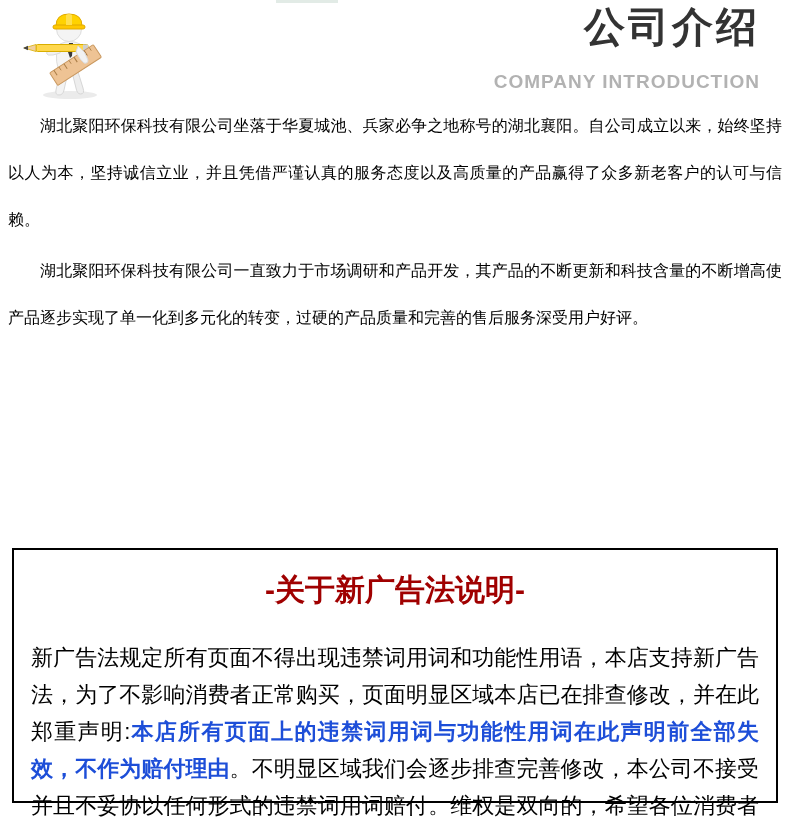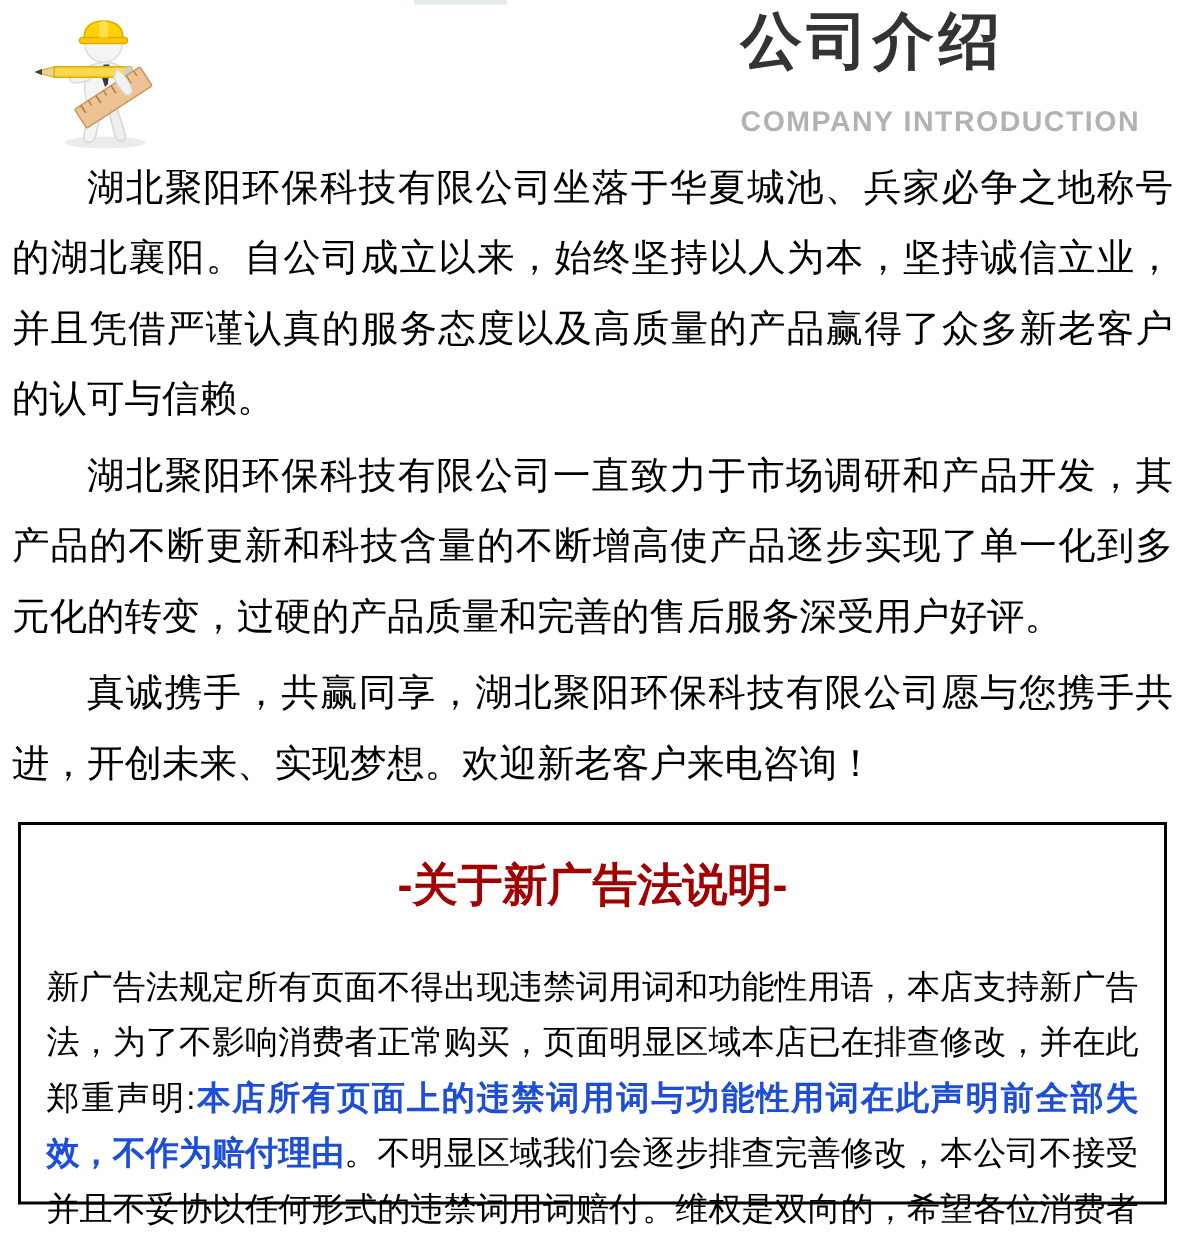--- a/index.html
+++ b/index.html
@@ -32,20 +32,21 @@
     position: absolute;
     left: 20px;
     top: 8px;
     width: 100px;
     height: 92px;
   }
   .title-block {
     position: absolute;
     right: 30px;
     top: 4px;
+    text-align: right;
   }
   .page-title {
     font-size: 41px;
     font-weight: bold;
     color: #333333;
     letter-spacing: 3px;
     line-height: 1.15;
   }
   .page-subtitle {
     margin-top: 20px;
@@ -54,21 +55,21 @@
     color: #b2b2b2;
     letter-spacing: 1px;
   }
 
   
   .intro {
     padding: 2px 8px 0 8px;
   }
   .intro p {
     margin: 0 0 4px 0;
-    font-size: 25px;
+    font-size: 16px;
     line-height: 47px;
     text-indent: 2em;
     text-align: justify;
     color: #000000;
   }
 
   
   .notice-box {
     position: absolute;
     left: 12px;
@@ -150,19 +151,18 @@
 
   <div class="title-block">
     <div class="page-title">公司介绍</div>
     <div class="page-subtitle">COMPANY INTRODUCTION</div>
   </div>
 </div>
 
 <div class="intro">
   <p>湖北聚阳环保科技有限公司坐落于华夏城池、兵家必争之地称号的湖北襄阳。自公司成立以来，始终坚持以人为本，坚持诚信立业，并且凭借严谨认真的服务态度以及高质量的产品赢得了众多新老客户的认可与信赖。</p>
   <p>湖北聚阳环保科技有限公司一直致力于市场调研和产品开发，其产品的不断更新和科技含量的不断增高使产品逐步实现了单一化到多元化的转变，过硬的产品质量和完善的售后服务深受用户好评。</p>
-  <p>真诚携手，共赢同享，湖北聚阳环保科技有限公司愿与您携手共进，开创未来、实现梦想。欢迎新老客户来电咨询！</p>
 </div>
 
 <div class="notice-box">
   <div class="notice-title">-关于新广告法说明-</div>
   <div class="notice-body"><span>新广告法规定所有页面不得出现违禁词用词和功能性用语，本店支持新广告法，为了不影响消费者正常购买，页面明显区域本店已在排查修改，并在此郑重声明:</span><span class="notice-highlight">本店所有页面上的违禁词用词与功能性用词在此声明前全部失效，不作为赔付理由</span><span>。不明显区域我们会逐步排查完善修改，本公司不接受并且不妥协以任何形式的违禁词用词赔付。维权是双向的，希望各位消费者理解，也请职业打假人高抬贵手！</span></div>
 </div>
 
 </body></html>

